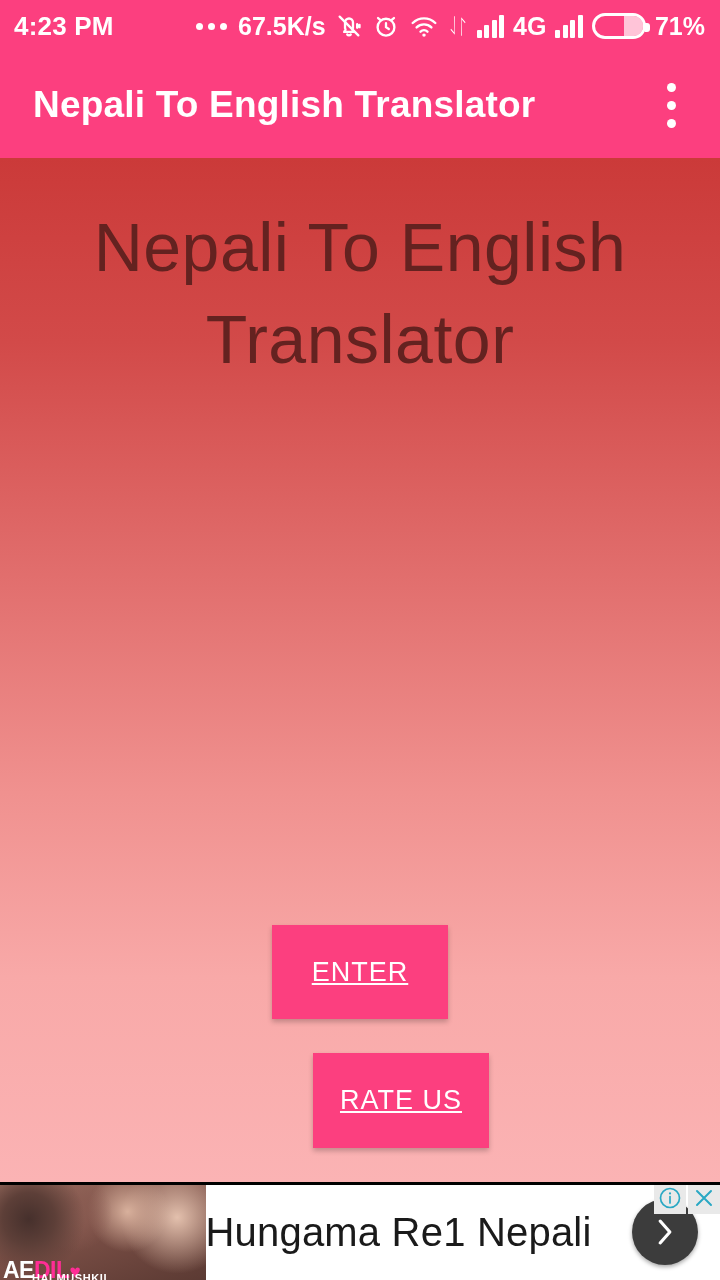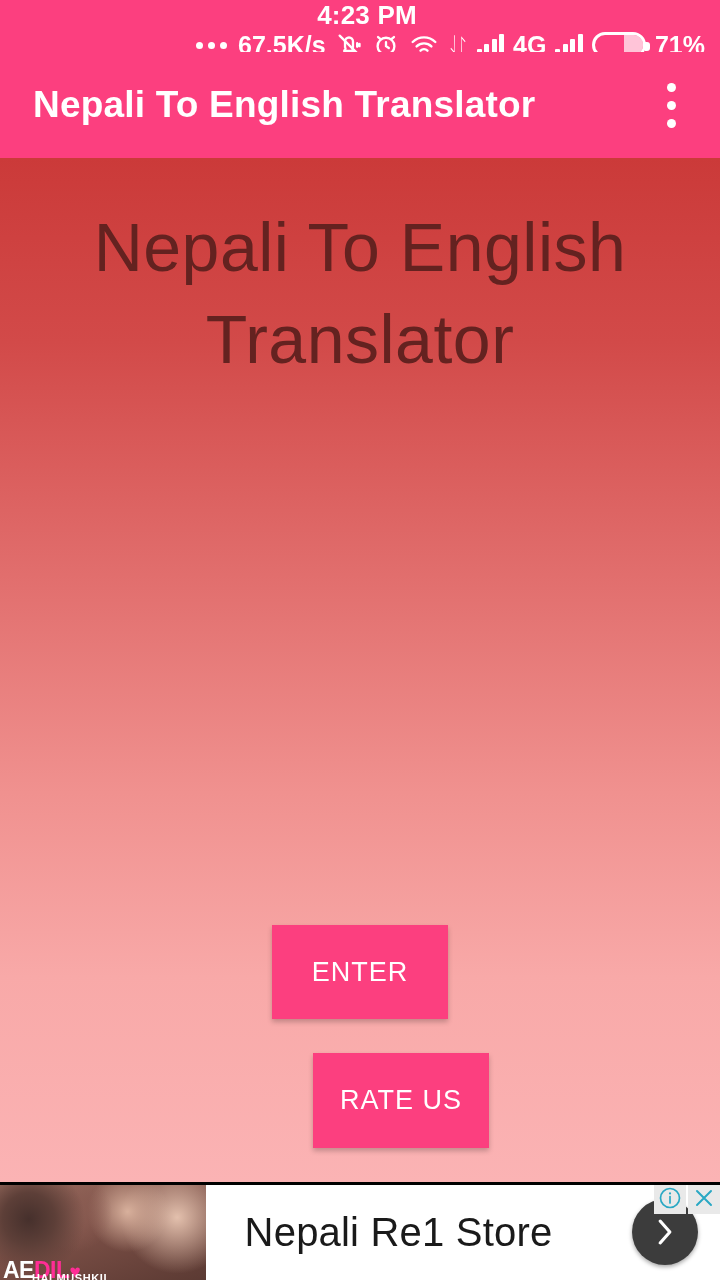--- a/index.html
+++ b/index.html
@@ -7,21 +7,21 @@
   body {
     font-family:"Liberation Sans", sans-serif;
     background:#ffffff;
     -webkit-font-smoothing:antialiased;
   }
   #screen { position:relative; width:720px; height:1280px; overflow:hidden; }
 
   
   #status-bar {
     position:absolute; top:0; left:0; width:720px; height:52px;
-    background:#fc3f7f; display:flex; align-items:center;flex-direction:column;
+    background:#fc3f7f; display:flex; align-items:center;
   }
   #status-clock {
     color:#ffffff; font-size:26px; font-weight:bold; letter-spacing:0.2px;
     margin-left:14px; text-shadow:0 0 1px rgba(0,0,0,0.05);
   }
   #status-right {
     margin-left:auto; margin-right:15px; display:flex; align-items:center; gap:9px;
   }
   .sb-text { color:#ffffff; font-size:25px; font-weight:bold; line-height:1; }
   .sb-dots { display:flex; align-items:flex-end; gap:5px; margin-right:2px; }
@@ -78,21 +78,21 @@
     text-align:center; color:#642220; font-size:68px; line-height:1.35;
     font-weight:normal; letter-spacing:0.5px; padding:0 30px;
   }
 
   .btn {
     position:absolute; left:272px; width:176px;
     background:#fc3f7f; color:#ffffff;
     display:flex; align-items:center; justify-content:center;
     font-size:27px; letter-spacing:1px;
     box-shadow:0 3px 5px rgba(0,0,0,0.22);
-    cursor:pointer; user-select:none;
+    cursor:pointer; user-select:none;text-decoration:underline;
   }
   #enter-button  { top:767px; height:94px; }
   #rate-button   { top:895px; height:95px;margin-left:41px; }
 
   
   #ad-banner {
     position:absolute; top:1182px; left:0; width:720px; height:98px;
     background:#ffffff; border-top:3px solid #000000; overflow:hidden;
   }
   #ad-thumb {
@@ -233,21 +233,21 @@
   <div id="ad-banner">
 
     <div id="ad-thumb">
       <div id="ad-thumb-title">
         <span class="w1">AE</span><span class="w2">DIL</span><span class="heart">♥</span>
       </div>
       <div id="ad-thumb-sub">HAI MUSHKIL</div>
     </div>
 
     <div id="ad-text">
-      <div id="ad-headline">Nepali Re1 Store</div>
+      <div id="ad-headline">Hungama Re1 Nepali</div>
     </div>
 
     <div id="ad-cta">
       <svg width="26" height="34" viewBox="0 0 20 28" fill="none" stroke="#ffffff" stroke-width="2.6" stroke-linecap="round" stroke-linejoin="round">
         <path d="M6 5 L14 14 L6 23"></path>
       </svg>
     </div>
 
     <div id="ad-badges">
       <div class="ad-badge">

